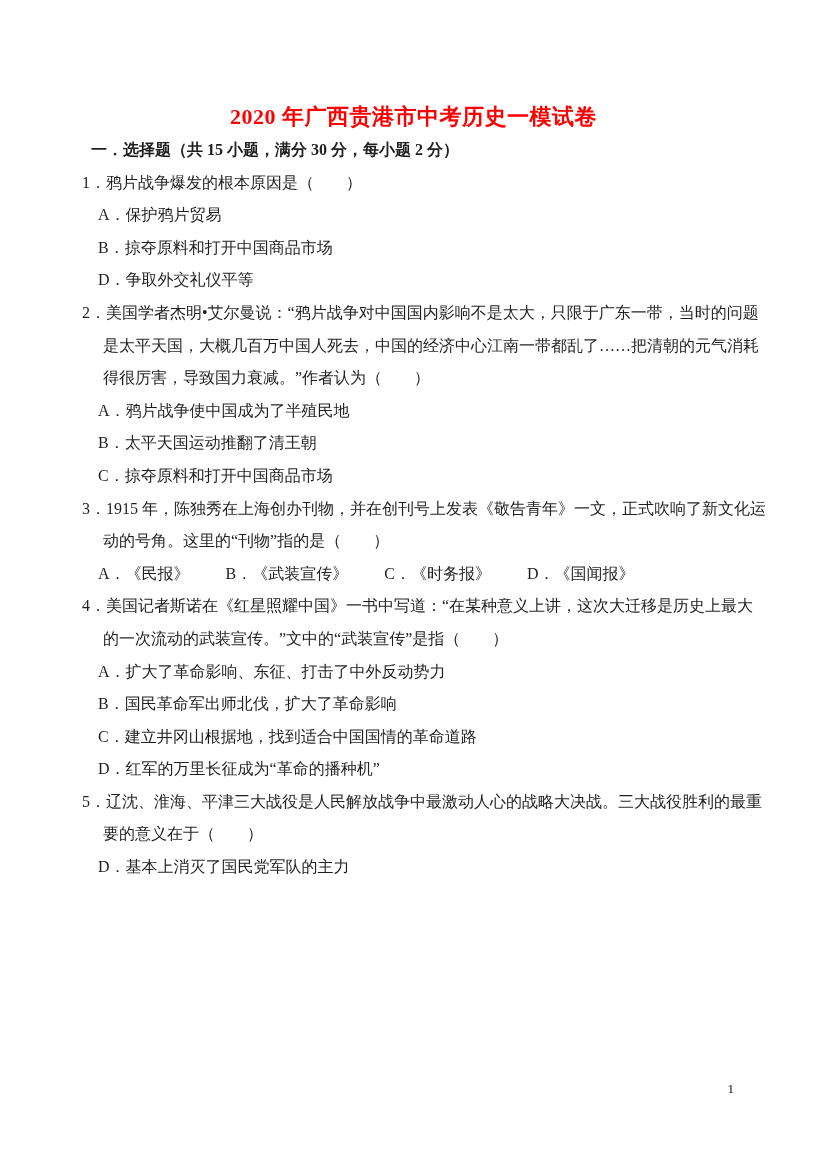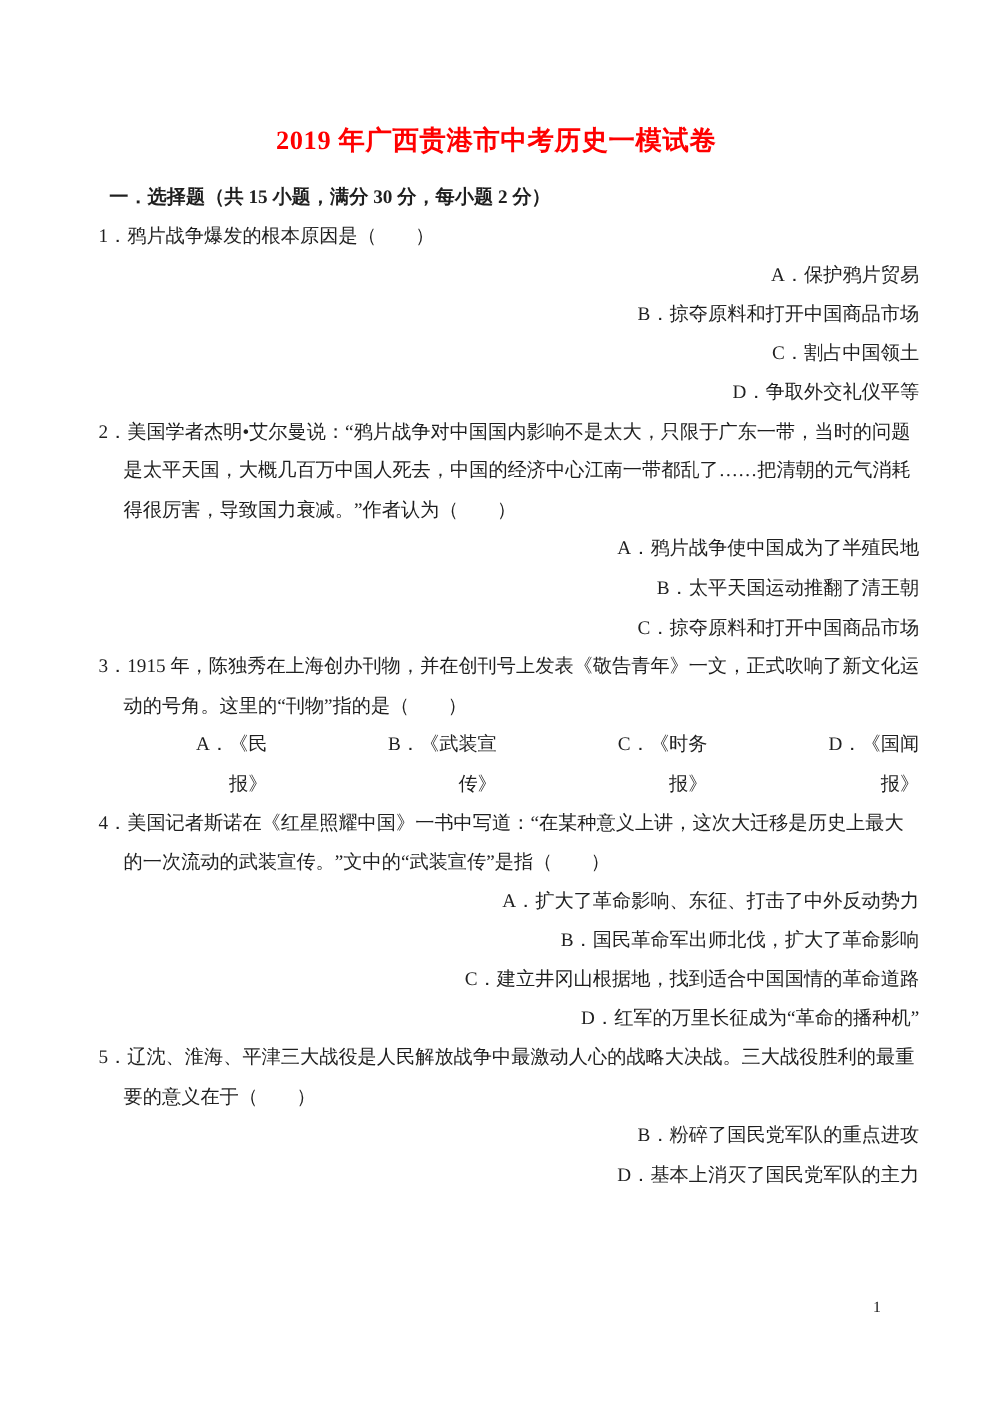--- a/index.html
+++ b/index.html
@@ -17,70 +17,68 @@
     top: 102px;
     left: 0;
     width: 827px;
     text-align: center;
     font-size: 22px;
     font-weight: bold;
     letter-spacing: 0.5px;
   }
   .content {
     position: absolute;
-    top: 149px;
+    top: 134px;
     left: 82px;
     width: 684px;
     font-size: 16px;
     line-height: 32.6px;
   }
   .section-heading {
     font-weight: bold;
     padding-left: 9px;
   }
   .stem {
     padding-left: 21px;
     text-indent: -21px;
   }
   .option {
     padding-left: 16px;
-    text-align: right;
   }
   .options.inline {
     display: flex;
     flex-direction: row;
     gap: 36px;
     padding-left: 16px;
   }
-  .options.inline .option { padding-left: 0; margin-left: 36px; }
+  .options.inline .option { padding-left: 0; }
   .page-number {
     position: absolute;
     top: 1081px;
     left: 700px;
     width: 34px;
     text-align: right;
     font-size: 13px;
     color: #111111;
   }
 </style>
 </head>
 <body>
 
-<div class="doc-title" style="color: rgb(255, 0, 0);">2019 年广西贵港市中考历史一模试卷</div>
+<div class="doc-title" style="color: rgb(255, 0, 0);">2020 年广西贵港市中考历史一模试卷</div>
 
 <div class="content">
 
   <div class="section-heading">一．选择题（共 15 小题，满分 30 分，每小题 2 分）</div>
 
   <div class="question">
     <div class="stem"><span>1．</span><span>鸦片战争爆发的根本原因是（　　）</span></div>
     <div class="options">
       <div class="option"><span>A．</span><span>保护鸦片贸易</span></div>
       <div class="option"><span>B．</span><span>掠夺原料和打开中国商品市场</span></div>
-      <div class="option"><span>C．</span><span>割占中国领土</span></div>
       <div class="option"><span>D．</span><span>争取外交礼仪平等</span></div>
     </div>
   </div>
 
   <div class="question">
     <div class="stem"><span>2．</span><span>美国学者杰明•艾尔曼说：“鸦片战争对中国国内影响不是太大，只限于广东一带，当时的问题是太平天国，大概几百万中国人死去，中国的经济中心江南一带都乱了……把清朝的元气消耗得很厉害，导致国力衰减。”作者认为（　　）</span></div>
     <div class="options">
       <div class="option"><span>A．</span><span>鸦片战争使中国成为了半殖民地</span></div>
       <div class="option"><span>B．</span><span>太平天国运动推翻了清王朝</span></div>
       <div class="option"><span>C．</span><span>掠夺原料和打开中国商品市场</span></div>
@@ -103,20 +101,19 @@
       <div class="option"><span>A．</span><span>扩大了革命影响、东征、打击了中外反动势力</span></div>
       <div class="option"><span>B．</span><span>国民革命军出师北伐，扩大了革命影响</span></div>
       <div class="option"><span>C．</span><span>建立井冈山根据地，找到适合中国国情的革命道路</span></div>
       <div class="option"><span>D．</span><span>红军的万里长征成为“革命的播种机”</span></div>
     </div>
   </div>
 
   <div class="question">
     <div class="stem"><span>5．</span><span>辽沈、淮海、平津三大战役是人民解放战争中最激动人心的战略大决战。三大战役胜利的最重要的意义在于（　　）</span></div>
     <div class="options">
-      <div class="option"><span>B．</span><span>粉碎了国民党军队的重点进攻</span></div>
       <div class="option"><span>D．</span><span>基本上消灭了国民党军队的主力</span></div>
     </div>
   </div>
 
 </div>
 
 <div class="page-number">1</div>
 
 </body></html>

